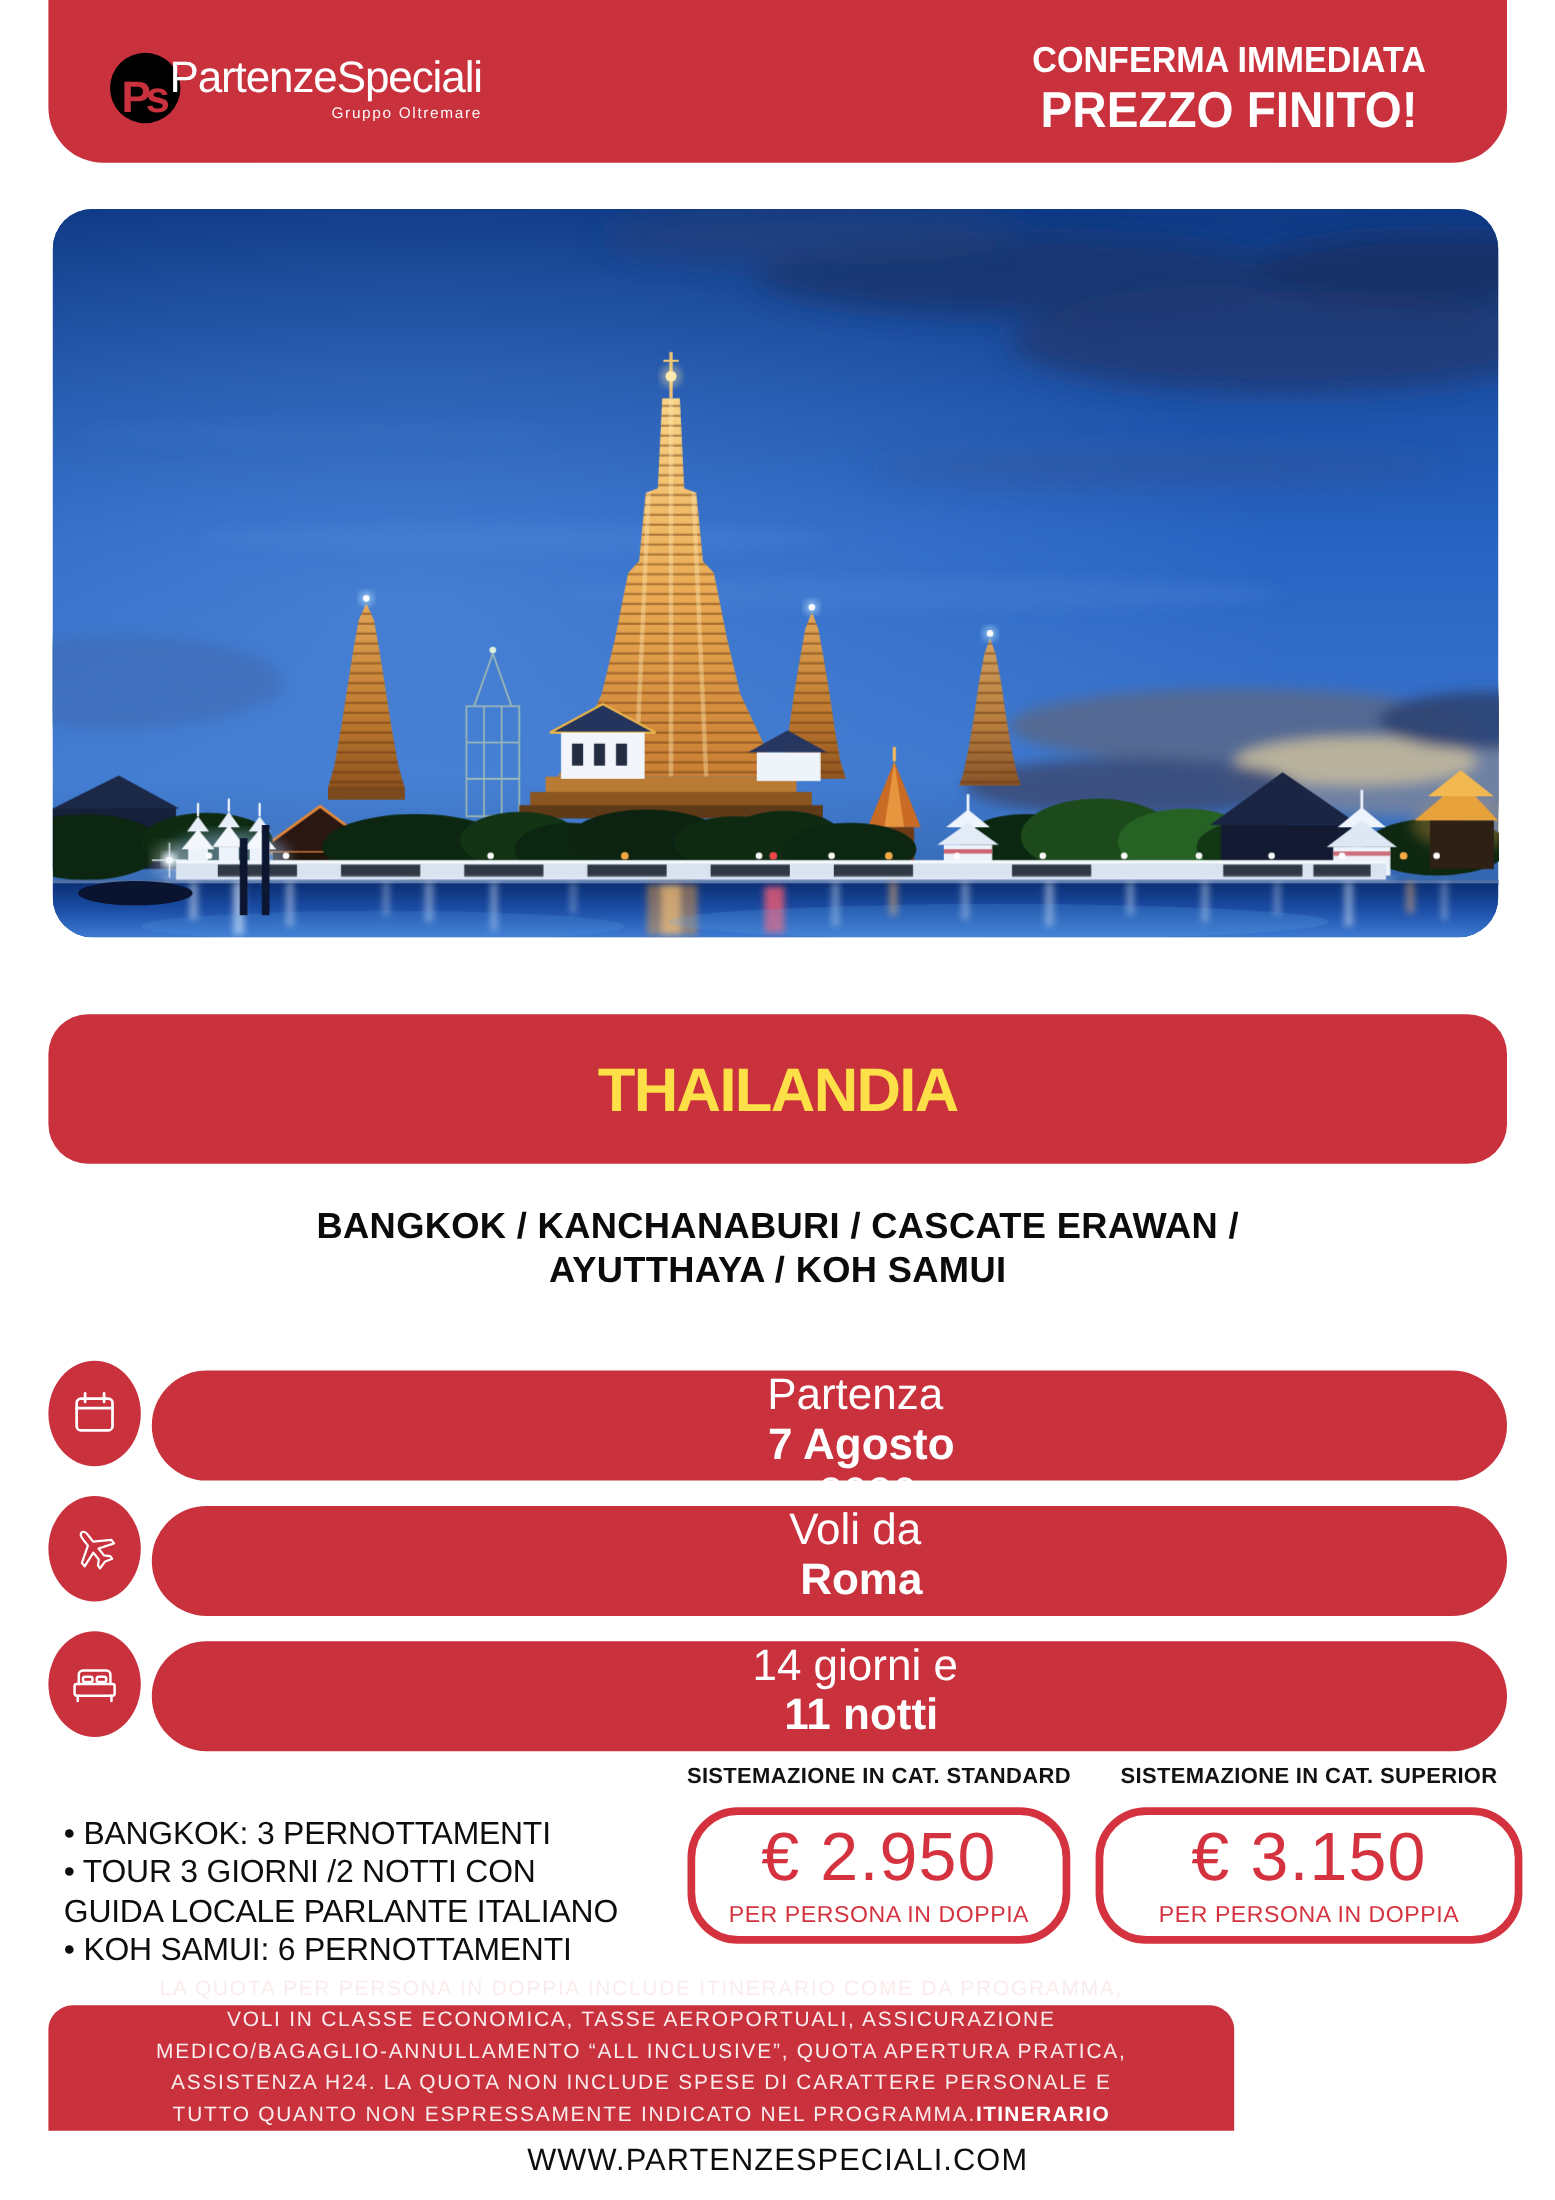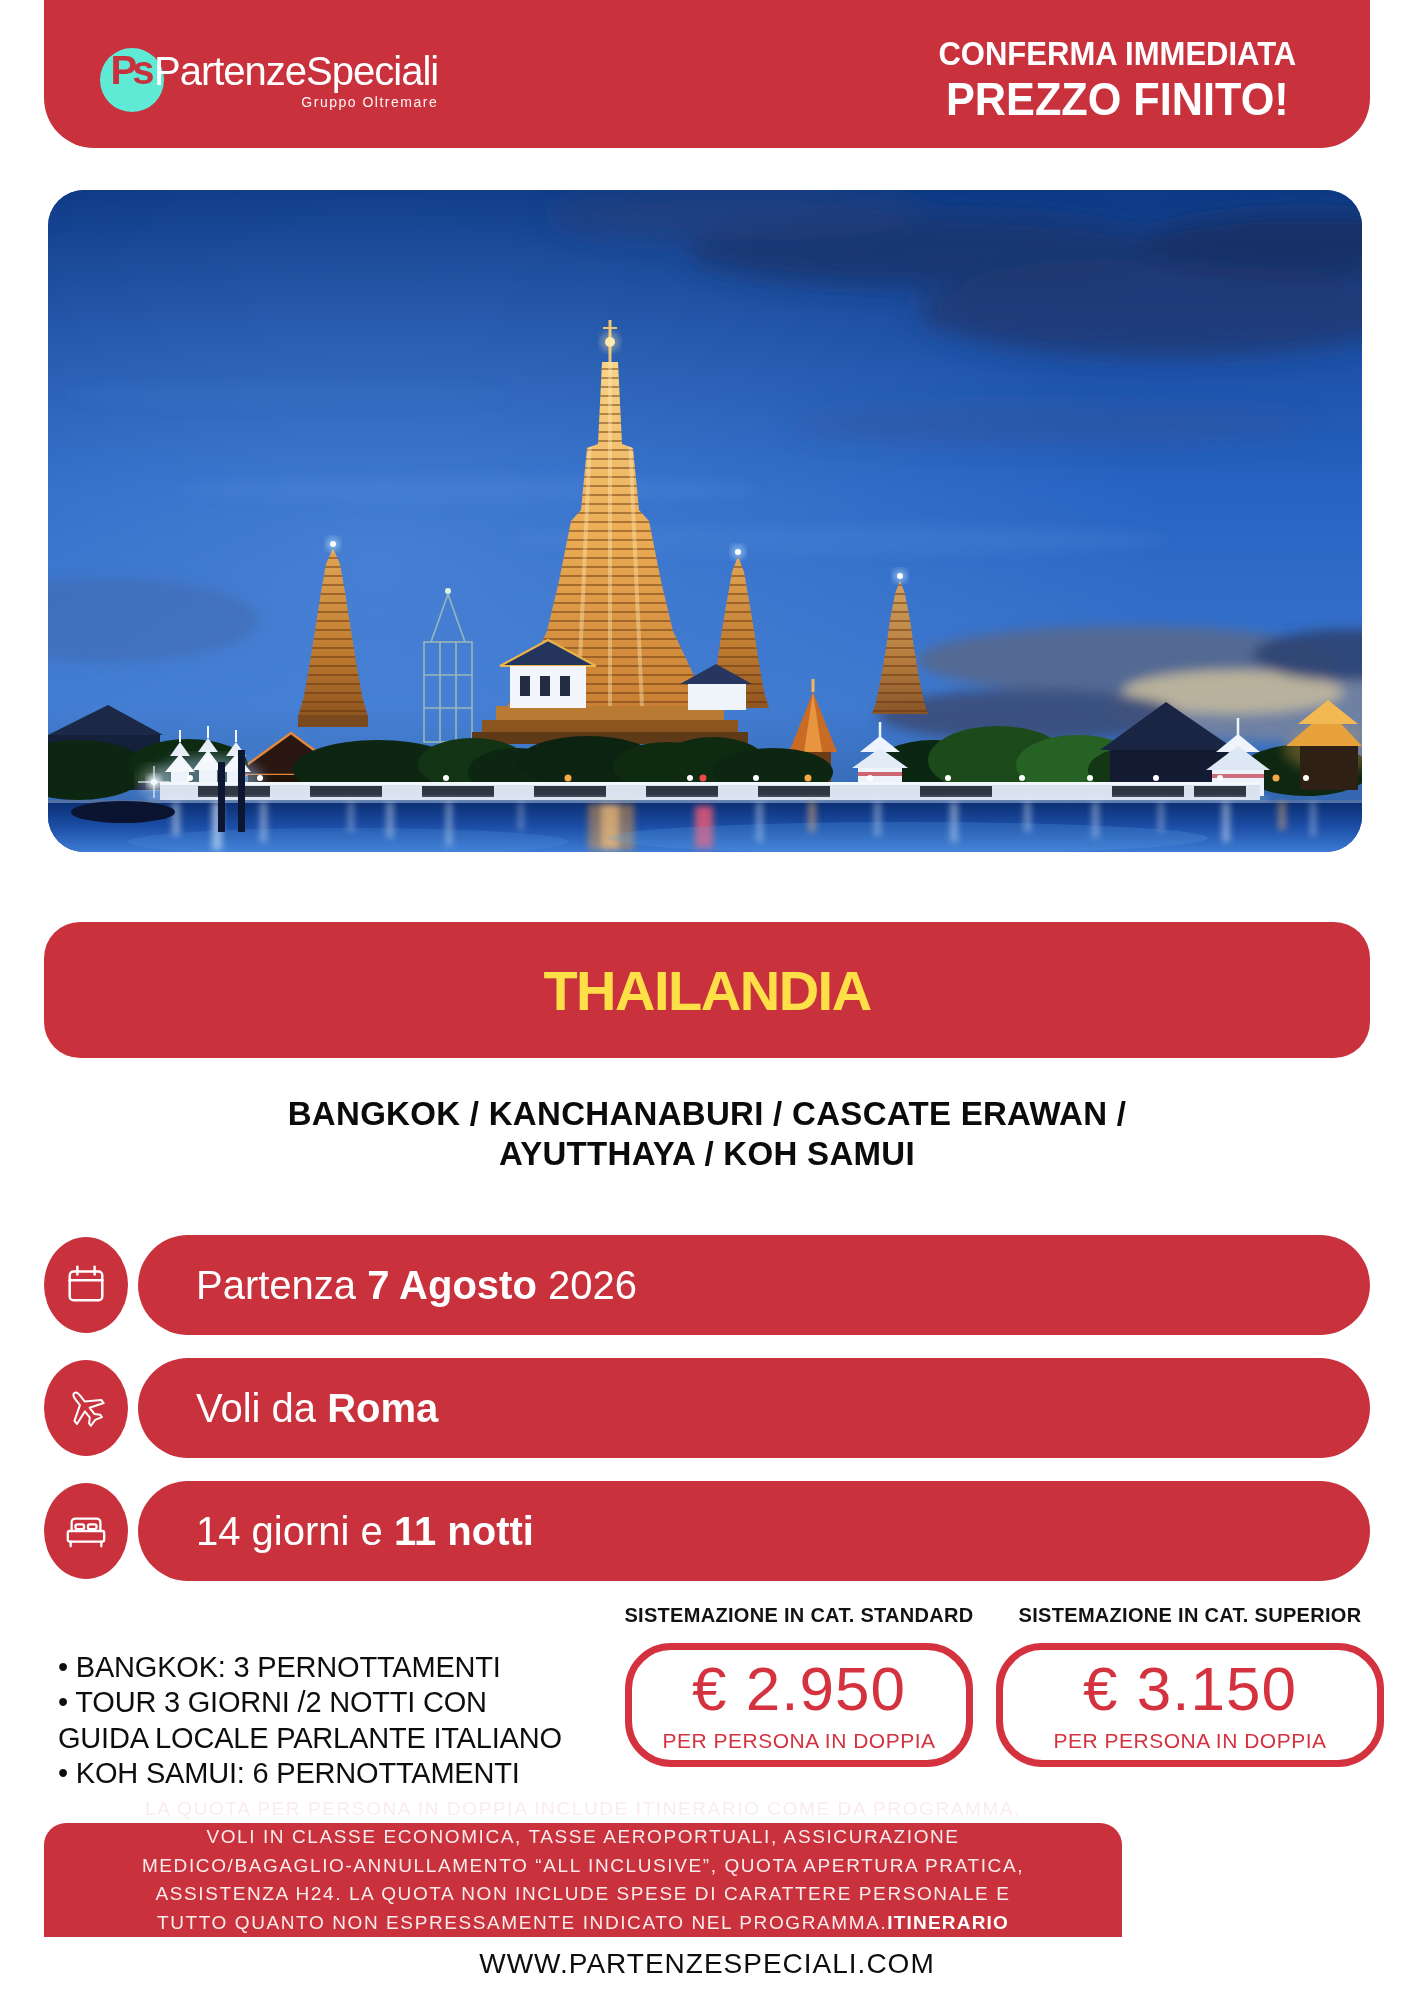--- a/index.html
+++ b/index.html
@@ -9,21 +9,21 @@
   }
   html,body{margin:0;padding:0;background:#fff;}
   .page{position:relative;width:1414px;height:2000px;background:#fff;overflow:hidden;
         font-family:"Liberation Sans",sans-serif;color:var(--ink);}
 
   
   .top-banner{position:absolute;left:44px;top:0;width:1326px;height:148px;background:var(--brand-red);
               border-radius:0 0 50px 50px;display:flex;align-items:center;justify-content:space-between;
               padding:12px 62px 0 56px;box-sizing:border-box;}
   .logo{display:flex;align-items:center;}
-  .logo-mark{width:64px;height:64px;background:#5eead4;border-radius:50%;display:flex;align-items:flex-start;
+  .logo-mark{width:64px;height:64px;background:#000000;border-radius:50%;display:flex;align-items:flex-end;
              justify-content:center;flex:0 0 auto;}
   .logo-mark span{color:var(--brand-red);font-size:40px;font-weight:bold;letter-spacing:-5px;padding-right:4px;}
   .logo-text{margin-left:-10px;color:#fff;}
   .logo-main{font-size:40px;font-weight:400;letter-spacing:-1px;line-height:1;}
   .logo-sub{font-size:14px;text-align:right;letter-spacing:1.5px;margin-top:3px;opacity:.95;}
   .tagline{color:#fff;text-align:center;font-weight:bold;transform:scaleX(.94);transform-origin:center;line-height:1.05;}
   .tag1{font-size:33px;}
   .tag2{font-size:46px;margin-top:3px;}
 
   
@@ -40,23 +40,23 @@
 
   
   .subtitle{position:absolute;left:0;top:1094px;width:1414px;text-align:center;font-size:33px;font-weight:bold;
             color:#0b0b0b;line-height:1.22;letter-spacing:.3px;}
 
   
   .info-row{position:absolute;left:44px;width:1326px;height:100px;}
   .row1{top:1235px}.row2{top:1358px}.row3{top:1481px}
   .info-icon{position:absolute;left:0;top:2px;width:84px;height:96px;background:var(--brand-red);
              border-radius:50%;display:flex;align-items:center;justify-content:center;}
-  .info-pill{position:absolute;left:94px;right:0;top:0;height:100px;background:var(--brand-red);
+  .info-pill{position:absolute;left:94px;right:0;top:11px;height:100px;background:var(--brand-red);
              border-radius:50px;display:flex;align-items:center;padding-left:58px;color:#fff;font-size:40px;
-             white-space:pre;box-sizing:border-box;}
+             white-space:pre;box-sizing:border-box;flex-direction:column;}
   .info-pill b{font-weight:bold;}
 
   
   .highlights{position:absolute;left:58px;top:1650px;width:540px;font-size:29px;color:#0d0d0d;
               line-height:1.22;letter-spacing:-.2px;}
   .price-card{position:absolute;top:1604px;text-align:center;}
   .pc1{left:599px;width:400px;}
   .pc2{left:986px;width:408px;}
   .price-header{font-size:20px;font-weight:bold;color:#121212;letter-spacing:.3px;}
   .price-box{margin:16px auto 0;height:124px;border:7px solid var(--price-red);border-radius:46px;

